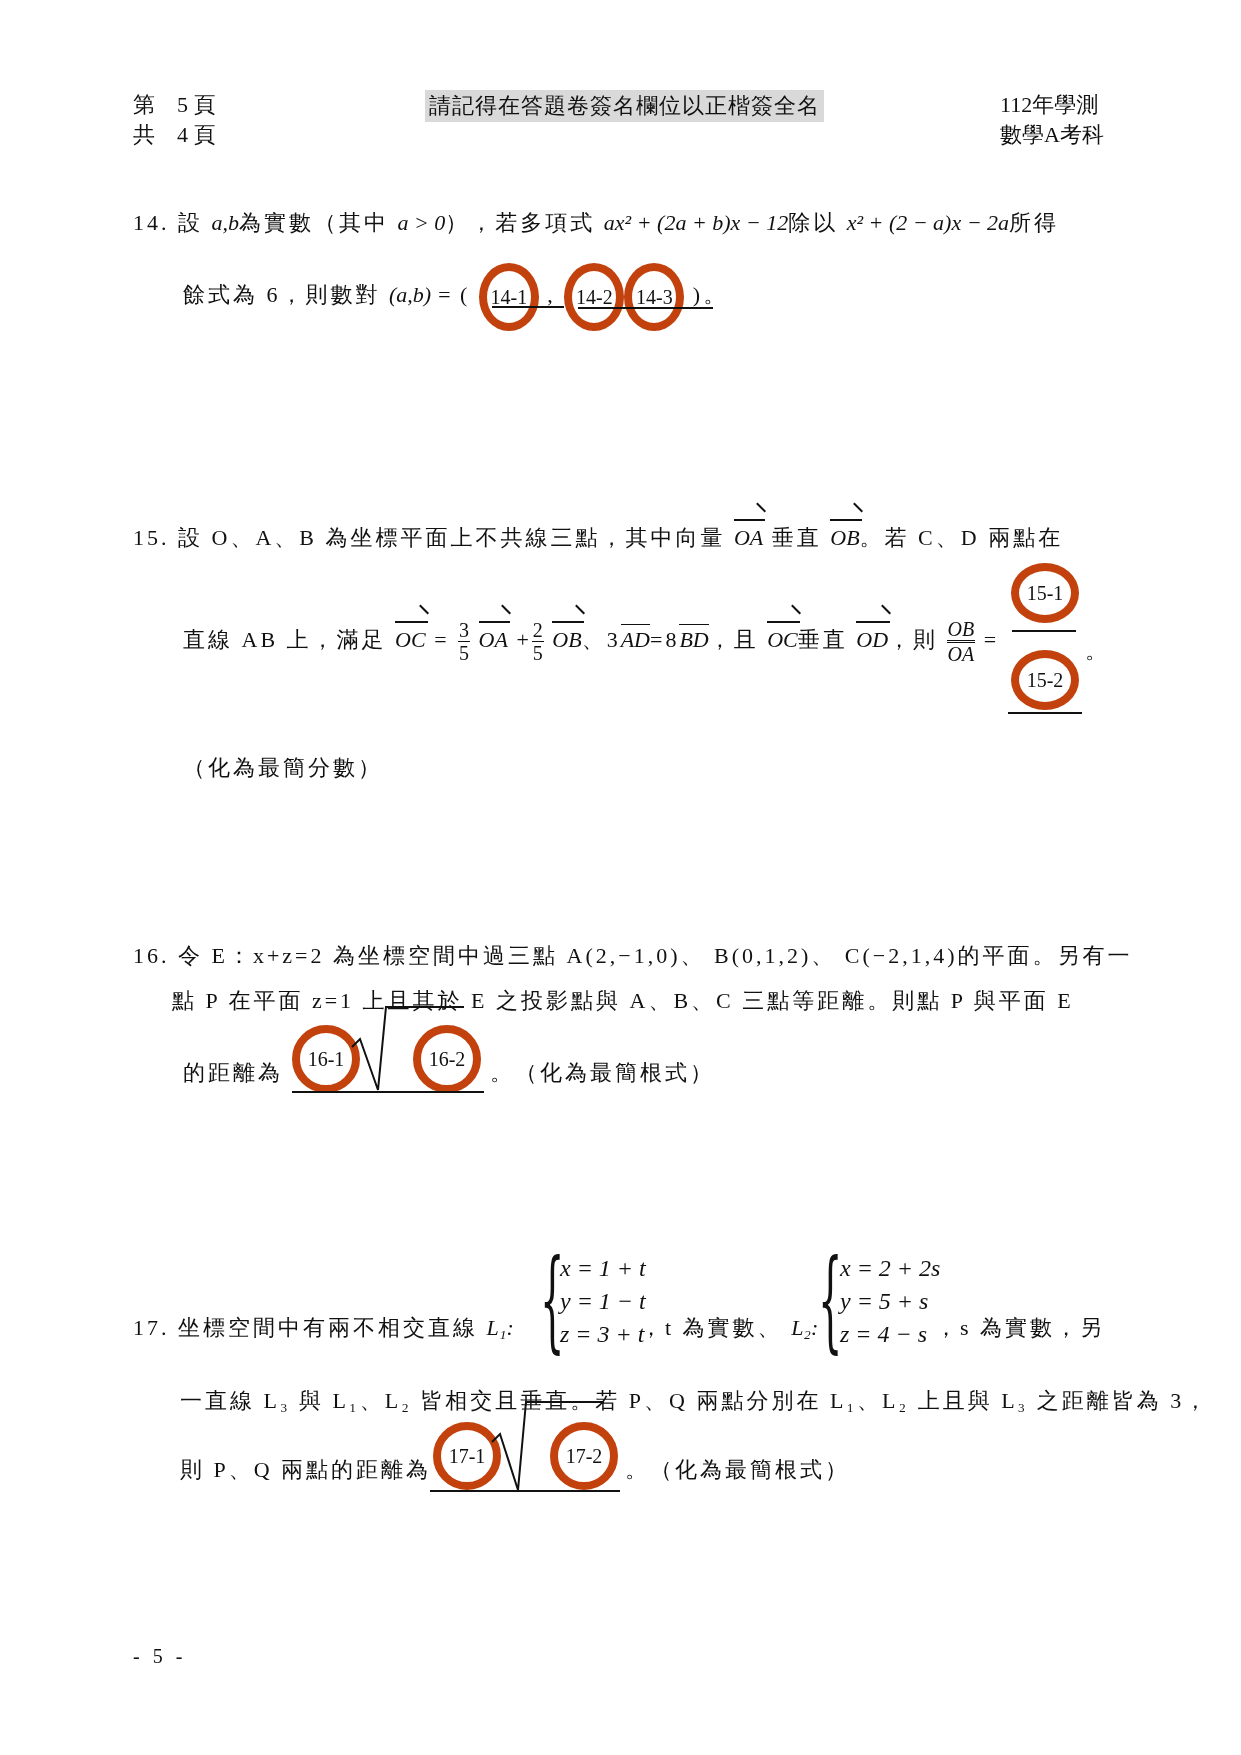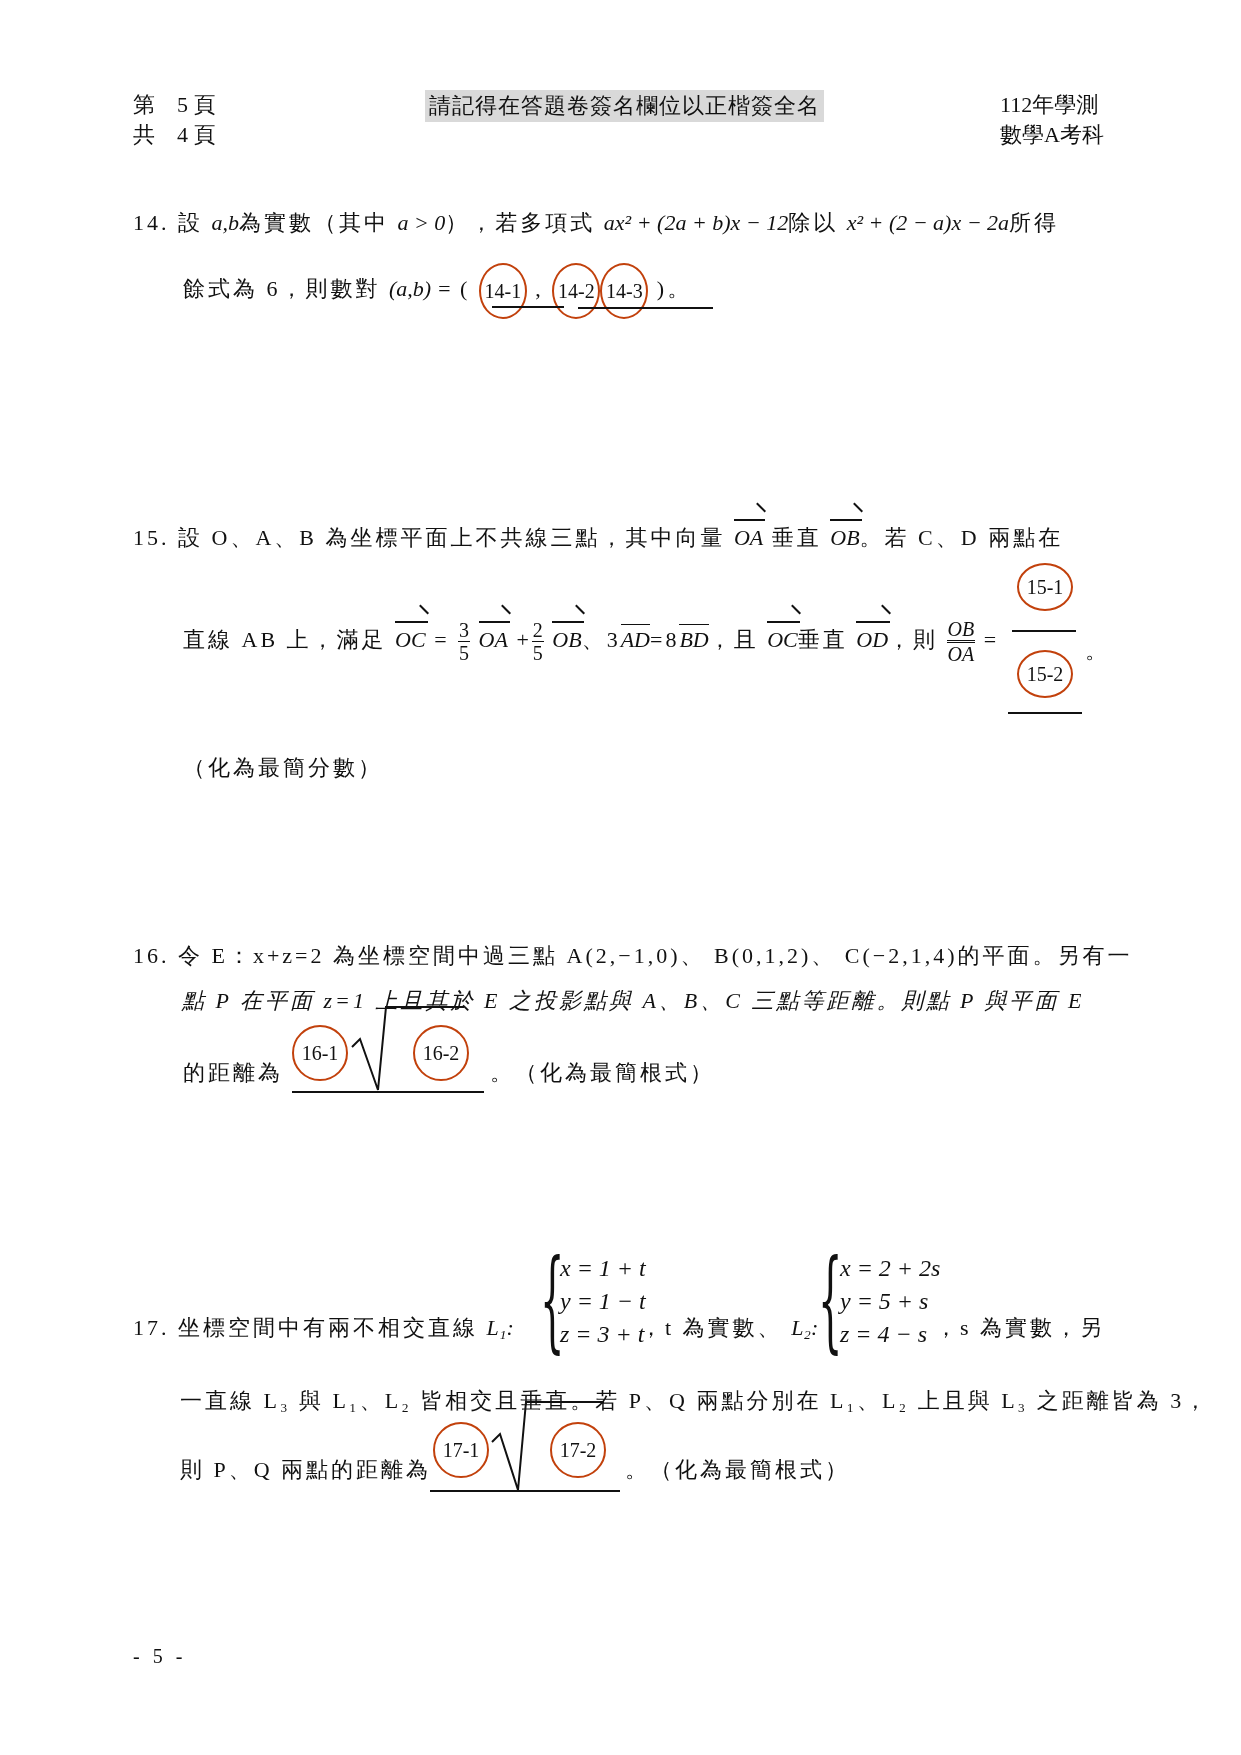--- a/index.html
+++ b/index.html
@@ -3,21 +3,21 @@
 <meta charset="utf-8">
 <style>
   html, body { margin:0; padding:0; background:#ffffff; }
   body { width:1241px; height:1755px; position:relative; overflow:hidden;
          font-family:"Liberation Serif","DejaVu Serif",serif; color:#111; }
   .abs { position:absolute; white-space:nowrap; }
   .hdr { font-size:22px;text-align:right; }
   .notice { background:#d9d9d9; padding:1px 4px; letter-spacing:1px; }
   .q { font-size:22px; letter-spacing:3px;margin-top:18px; }
   i, .it { font-style:italic; letter-spacing:0; }
-  .circ { display:inline-block; border:2px solid #c2410c; border-radius:50%;
+  .circ { display:inline-block; border:8px solid #c2410c; border-radius:50%;
           font-size:20px; letter-spacing:0; text-align:center; vertical-align:middle;
           font-style:normal; }
   .c14 { width:44px; height:52px; line-height:52px; }
   .c15 { width:52px; height:44px; line-height:44px; }
   .c16 { width:52px; height:52px; line-height:52px; }
   .uline { position:absolute; border-top:2px solid #111; }
   .vec { position:relative; display:inline-block; font-style:italic; letter-spacing:0; }
   .vec::before { content:""; position:absolute; left:0; right:-2px; top:-6px; border-top:2px solid #111; }
   .vec::after { content:""; position:absolute; right:-3px; top:-14px; width:12px; border-top:2px solid #111; transform:rotate(45deg); transform-origin:right top; }
   .bar { position:relative; display:inline-block; font-style:italic; letter-spacing:0; }
@@ -86,21 +86,21 @@
   <span class="circ c15">15-2</span>
 </div>
 <div class="abs q" style="left:1085px;top:618px;">。</div>
 <div class="uline" style="left:1008px;top:712px;width:74px;"></div>
 <div class="abs q" style="left:183px;top:735px;">（化為最簡分數）</div>
 
 <div class="abs q" style="left:133px;top:923px;">
   <span>16.</span>
   <span>令 E：x+z=2 為坐標空間中過三點 A(2,−1,0)、 B(0,1,2)、 C(−2,1,4)的平面。另有一</span>
 </div>
-<div class="abs q" style="left:182px;top:968px;font-style:italic;">點 P 在平面 z=1 上且其於 E 之投影點與 A、B、C 三點等距離。則點 P 與平面 E</div>
+<div class="abs q" style="left:172px;top:968px;">點 P 在平面 z=1 上且其於 E 之投影點與 A、B、C 三點等距離。則點 P 與平面 E</div>
 <div class="abs q" style="left:183px;top:1040px;">
   <span>的距離為</span>
 </div>
 <div class="abs" style="left:292px;top:1025px;">
   <span class="circ c16">16-1</span>
 </div>
 <svg class="rad" width="120" height="90" style="left:350px;top:1005px;">
   <polyline points="2,42 10,34 28,85 36,2 114,2" fill="none" stroke="#111" stroke-width="2"></polyline>
 </svg>
 <div class="abs" style="left:413px;top:1025px;">

